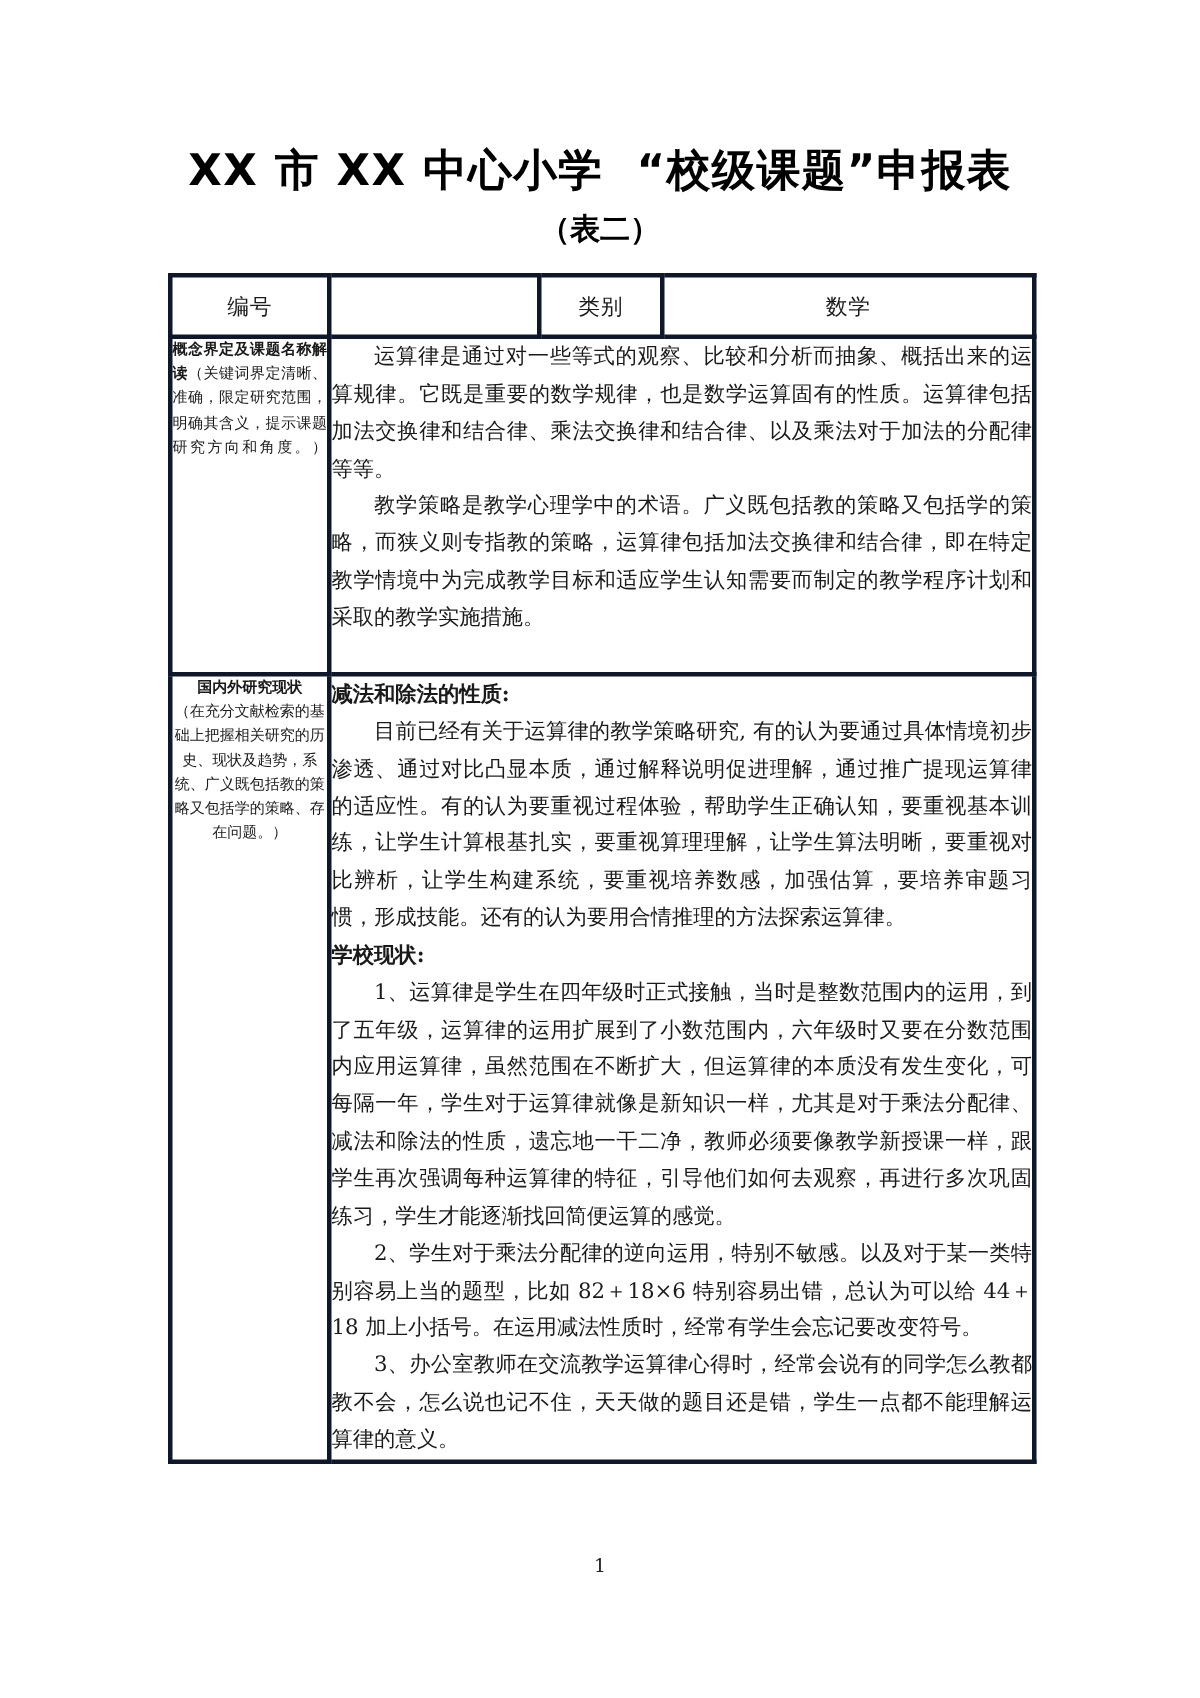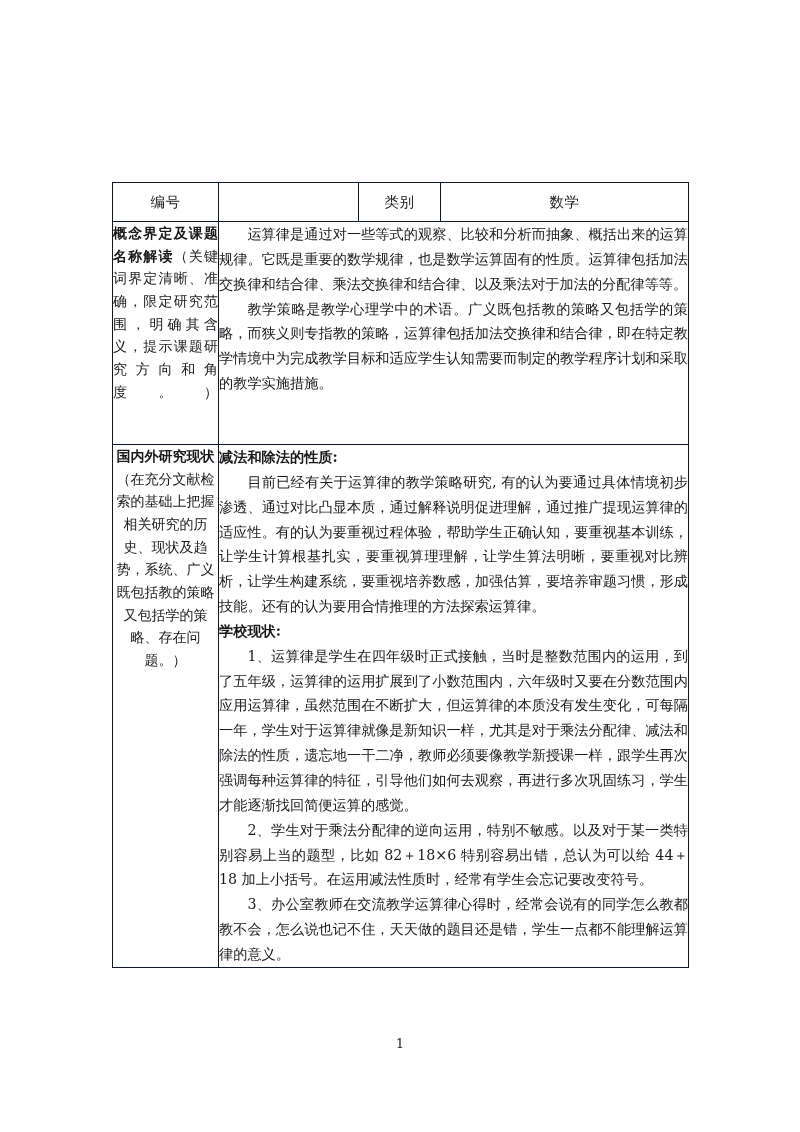--- a/index.html
+++ b/index.html
@@ -52,21 +52,21 @@
   
   table.form {
     position: absolute;
     left: 112px;
     top: 182px;
     width: 576px;
     border-collapse: collapse;
     table-layout: fixed;
   }
   table.form td {
-    border: 1px solid #0f172a;
+    border: 3px solid #0f172a;
     vertical-align: top;
     padding: 0;
   }
 
   
   .r1 td { height: 38px; }
   .r2 td { height: 50px; }
 
   .cell-center {
     display: flex;
@@ -77,25 +77,26 @@
     letter-spacing: 0.5px;
   }
   .cell-center.title-val {
     font-size: 14.5px;
     letter-spacing: 1px;
   }
 
   
   .vlabel {
     padding: 12px 9px 10px 9px;
-    font-size: 14px;
+    font-size: 10px;
     line-height: 1.62;
     text-align: justify;
     text-align-last: justify;
     text-justify: inter-ideograph;
+    font-family: Liberation Serif, serif;
   }
   .vlabel .strong {
     font-weight: 700;
   }
   .vlabel .note {
     display: block;
     text-indent: 0;
   }
   .vlabel-center {
     text-align: center;
@@ -132,20 +133,24 @@
     text-align: center;
     font-size: 12.5px;
     color: #222;
   }
 </style>
 </head>
 <body>
 
 <div class="page">
 
+  <div class="title-wrap">
+    <div class="doc-title">XX 市 XX 中心小学  “校级课题”申报表</div>
+    <div class="doc-subtitle">（表二）</div>
+  </div>
 
   <table class="form">
     <colgroup>
       <col style="width:106px">
       <col style="width:140px">
       <col style="width:82px">
       <col style="width:248px">
     </colgroup>
     <tbody>
 

